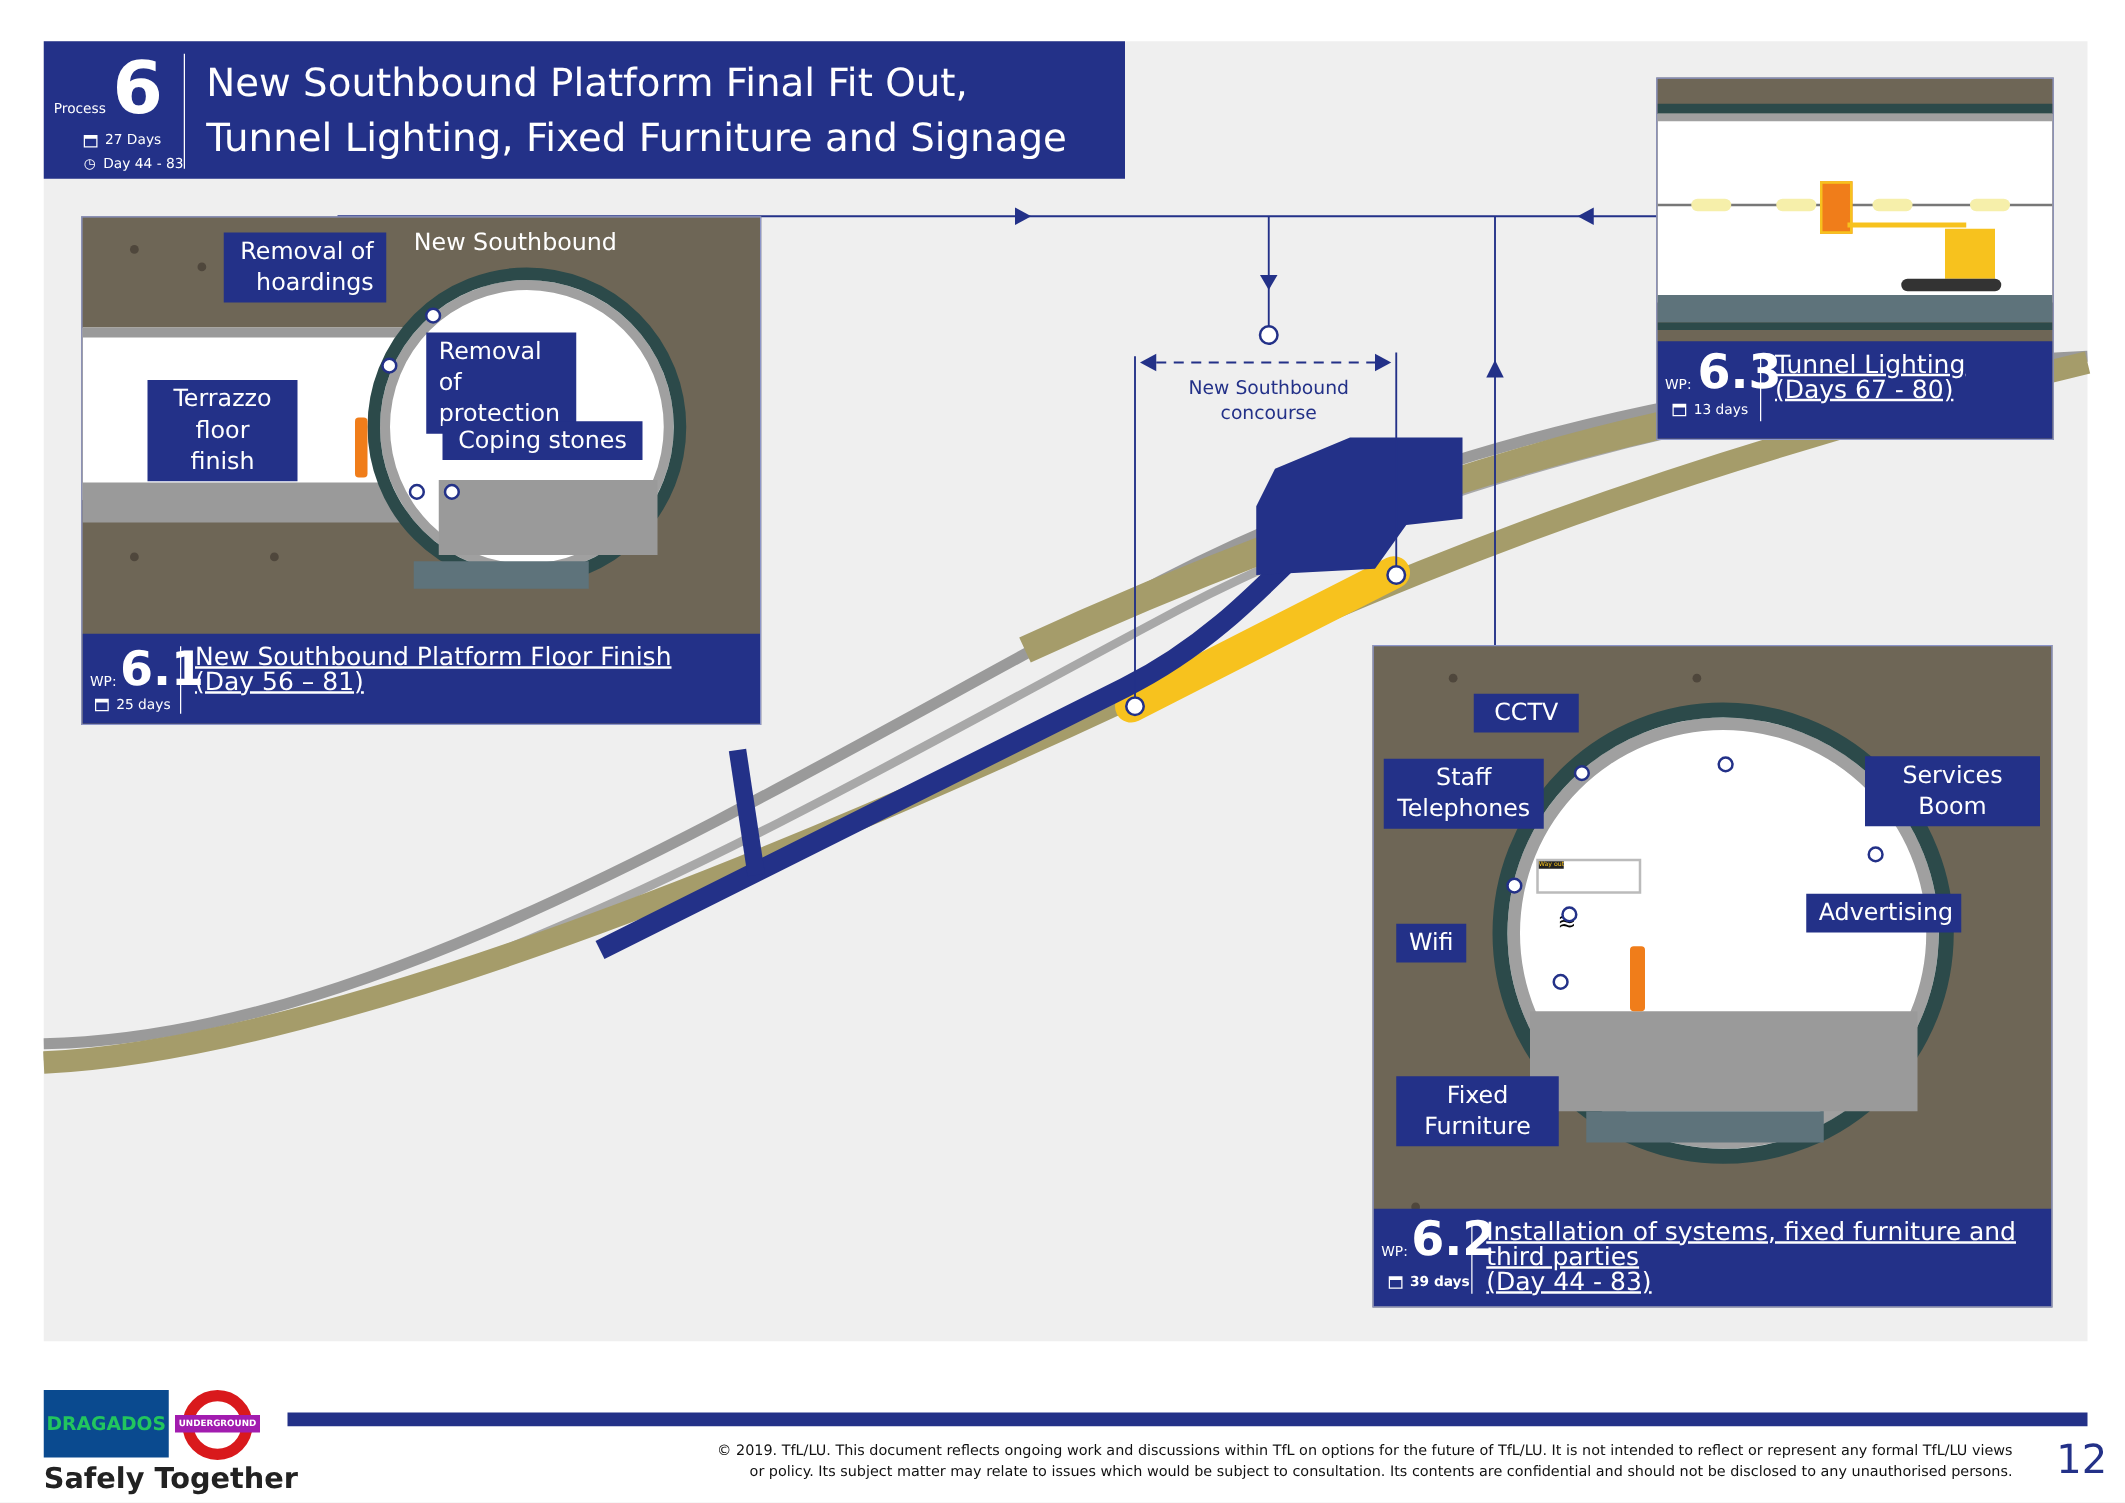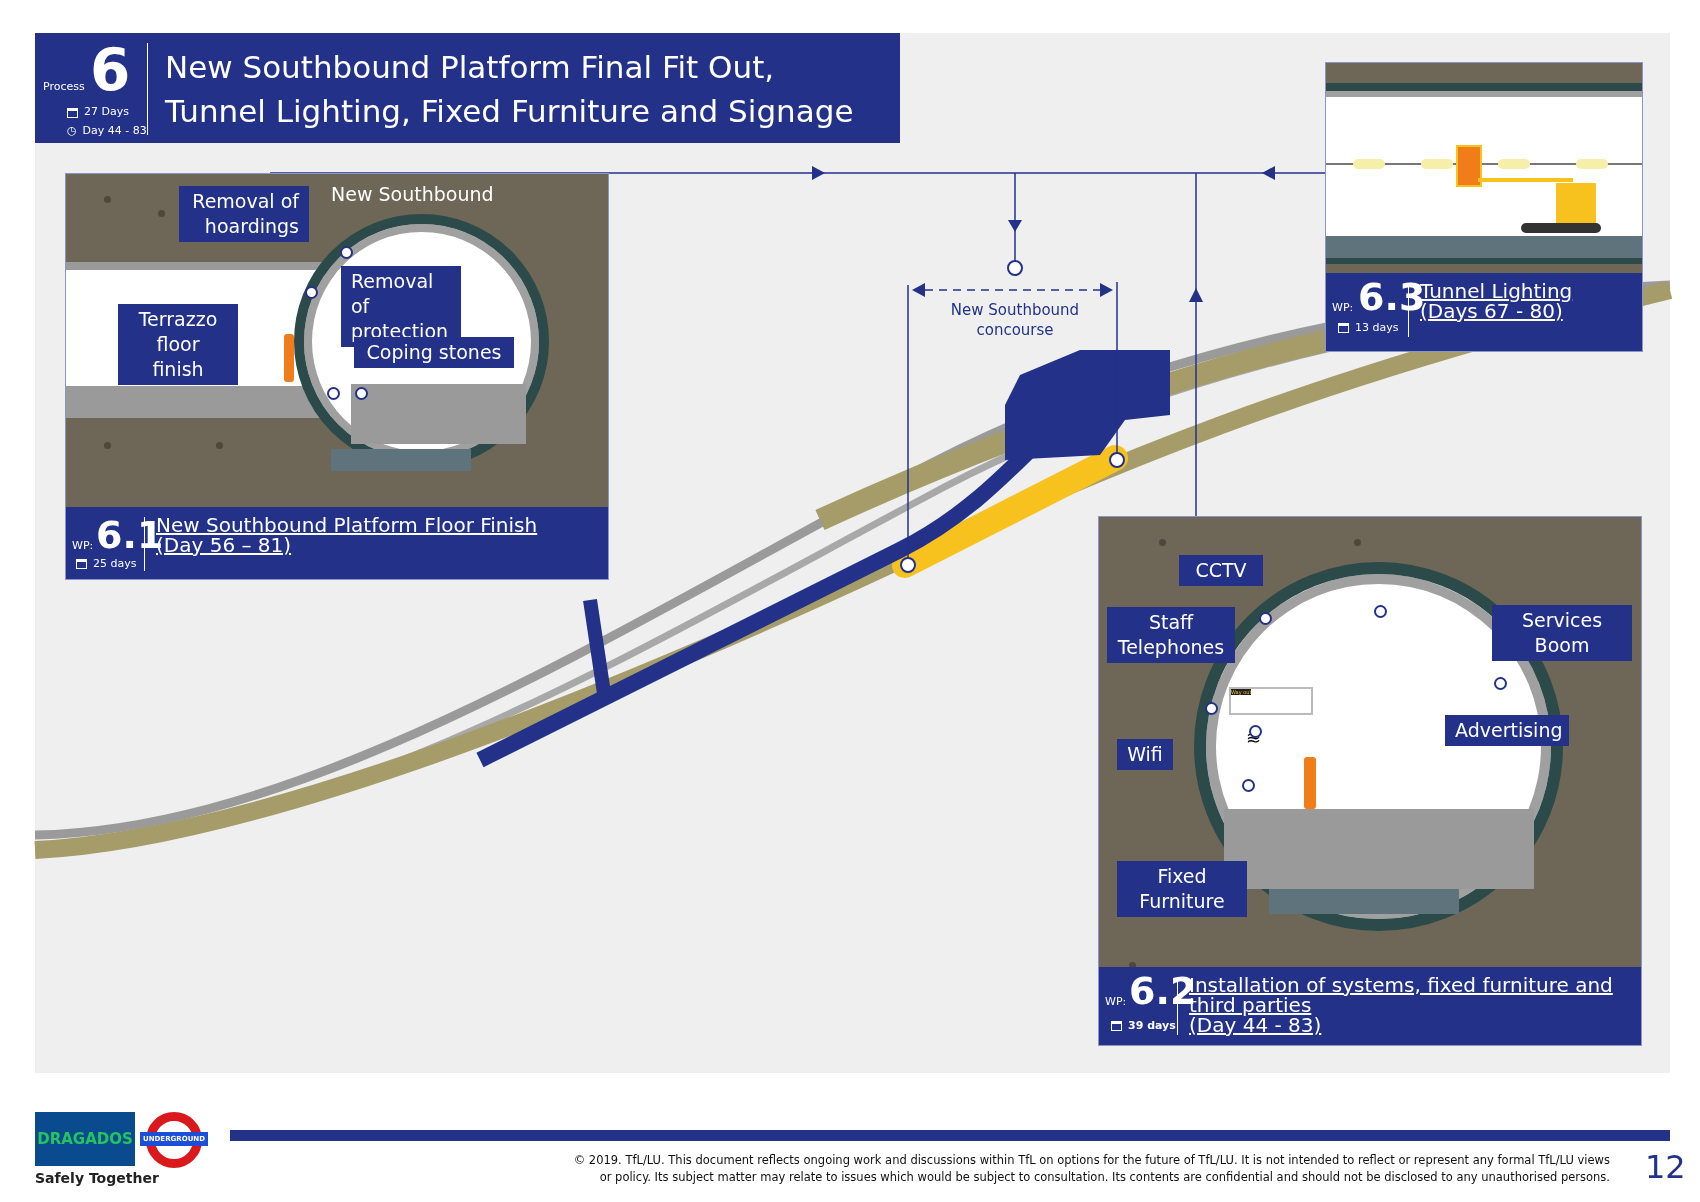--- a/index.html
+++ b/index.html
@@ -25,22 +25,22 @@
   .wp-days{position:absolute;font-size:11px;display:flex;gap:6px;align-items:center;}
   .wp-sep{position:absolute;width:1px;background:#fff;}
   .wp-title{position:absolute;font-size:20px;line-height:20px;white-space:pre-line;text-decoration:underline;}
   .dot{position:absolute;border-radius:50%;background:#4f473c;}
   .cal{display:inline-block;width:11px;height:10px;border:1.5px solid #fff;border-top-width:3px;box-sizing:border-box;}
   .footer-line{position:absolute;left:230px;top:1130px;width:1440px;height:11px;background:#233188;}
   .disclaimer{position:absolute;left:470px;top:1152px;width:1140px;font-size:11.5px;text-align:right;line-height:17px;color:#111;white-space:pre-line;}
   .pagenum{position:absolute;left:1645px;top:1148px;font-size:32px;color:#233188;}
   .logo-box{position:absolute;left:35px;top:1112px;width:100px;height:54px;background:#0a4a8f;color:#22c55e;font-weight:bold;font-size:15px;display:flex;align-items:center;justify-content:center;}
   .roundel{position:absolute;left:146px;top:1112px;width:56px;height:56px;border-radius:50%;border:9px solid #d9191c;box-sizing:border-box;}
-  .roundel-bar{position:absolute;left:140px;top:1132px;width:68px;height:14px;background:#1d4ed8;color:#fff;font-size:7px;text-align:center;line-height:14px;font-weight:bold;}
-  .tagline{position:absolute;left:35px;top:1170px;font-size:14px;font-weight:bold;color:#222;}
+  .roundel-bar{position:absolute;left:140px;top:1132px;width:68px;height:14px;background:#a21caf;color:#fff;font-size:7px;text-align:center;line-height:14px;font-weight:bold;}
+  .tagline{position:absolute;left:35px;top:1170px;font-size:23px;font-weight:bold;color:#222;}
   .flow-lbl{position:absolute;color:#233188;font-size:15px;text-align:center;white-space:pre-line;line-height:20px;}
 </style>
 </head>
 <body>
 
 <div class="canvas"></div>
 
 <svg class="abs" style="left:0;top:0;" width="1700" height="1202">
 
   <path d="M35,835 C300,830 600,640 900,480 C1100,370 1350,300 1670,285" stroke="#9a9a9a" stroke-width="9" fill="none"></path>

